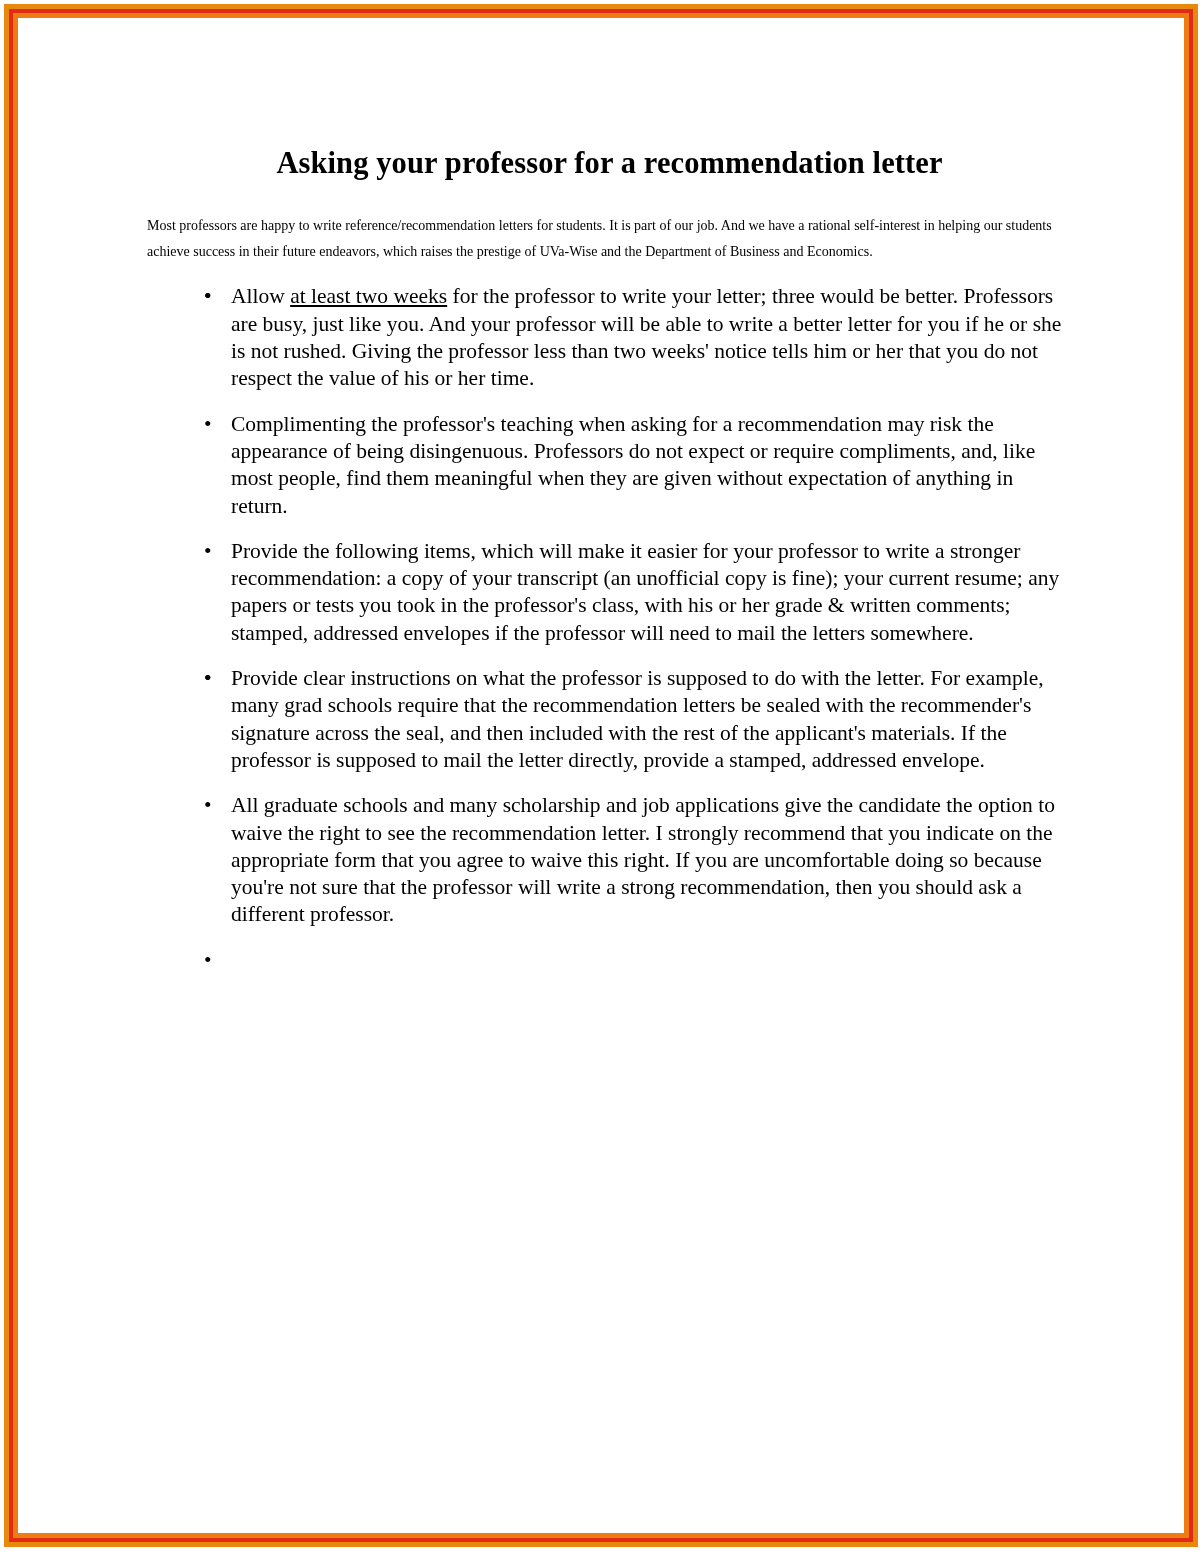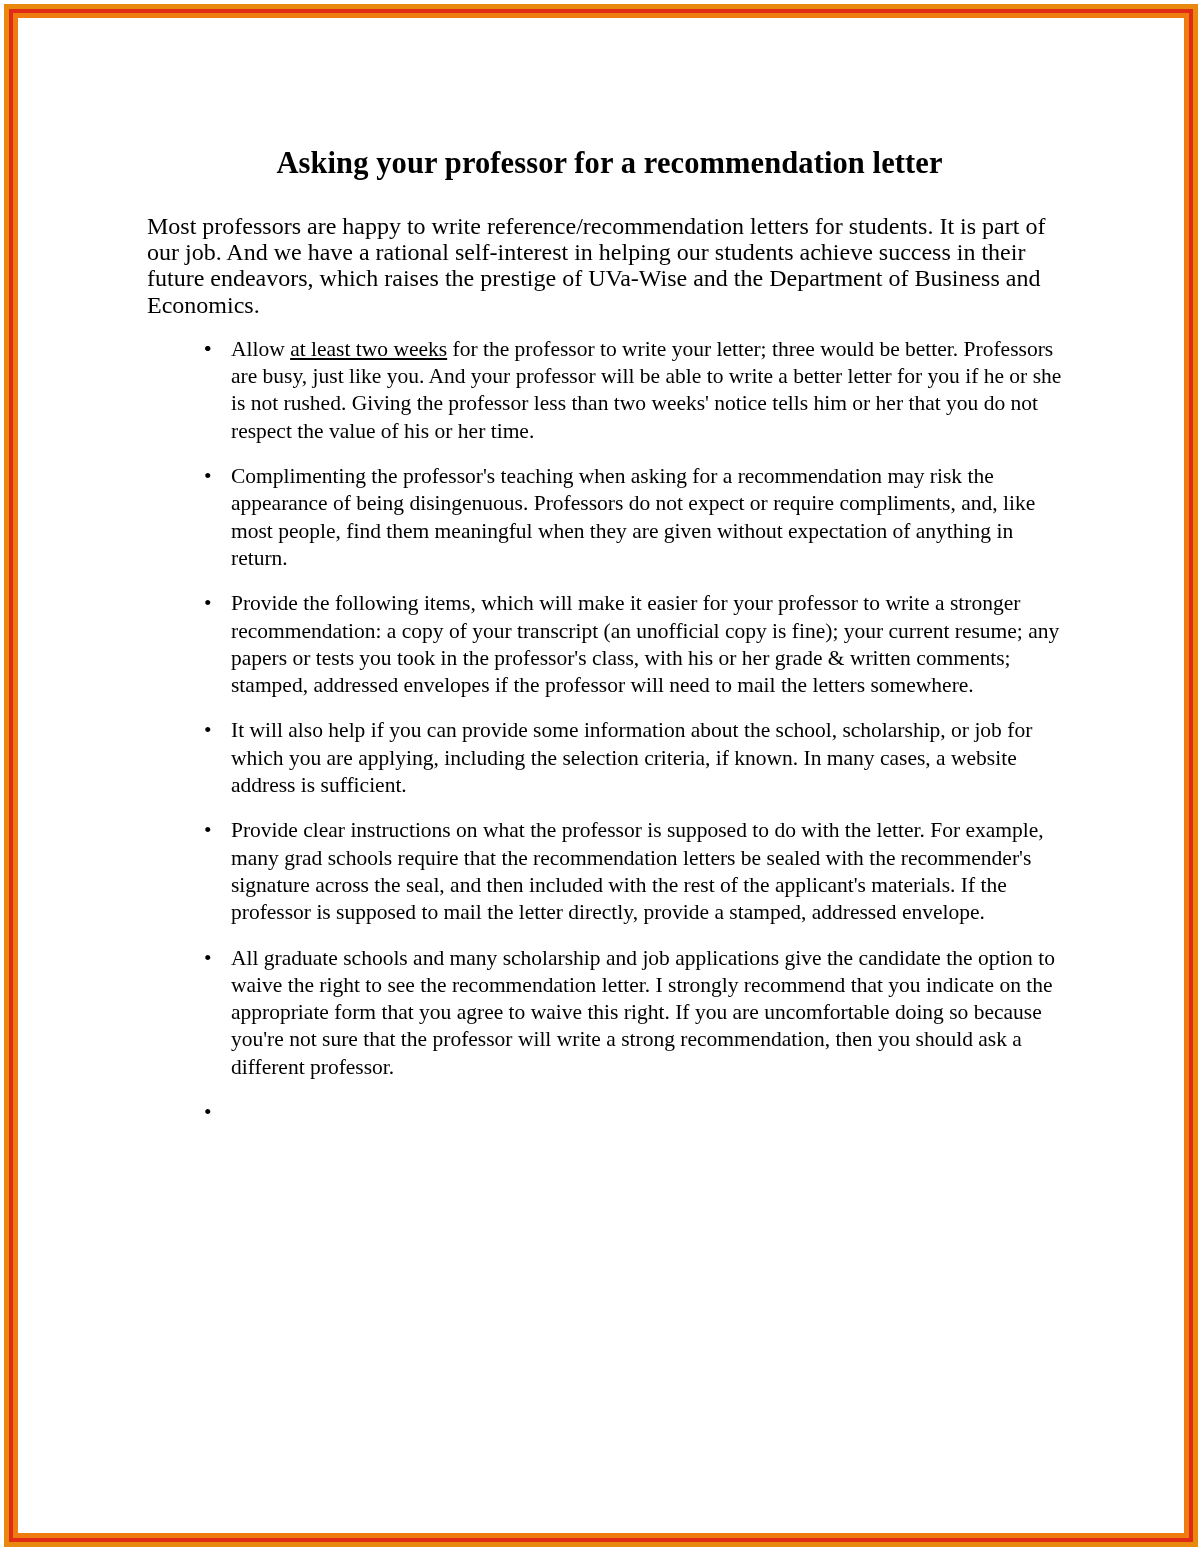--- a/index.html
+++ b/index.html
@@ -66,21 +66,21 @@
     font-size: 30.5px;
     font-weight: bold;
     text-align: center;
     color: #000000;
     letter-spacing: 0.1px;
     margin: 0 0 32px 0;
     line-height: 1.15;
   }
 
   .para {
-    font-size: 24px;
+    font-size: 14px;
     line-height: 26.2px;
     color: #000000;
     margin: 4px 0 27px 0;
     text-align: left;
   }
   .para:last-of-type { margin-bottom: 0; }
 
   .bullet-list {
     list-style: none;
     margin: 0;
@@ -118,21 +118,21 @@
             <h1 class="doc-title">Asking your professor for a recommendation letter</h1>
 
             <p class="para">Most professors are happy to write reference/recommendation letters for students.  It is part of our job.  And we have a rational self-interest in helping our students achieve success in their future endeavors, which raises the prestige of UVa-Wise and the Department of Business and Economics.</p>
 
 
             <ul class="bullet-list" id="guidelines-list">
             <li class="bullet-item"><span class="bullet-marker">•</span></li>
                 <li class="bullet-item"><span class="bullet-marker">•</span><span><span>Allow </span><span class="u">at least two weeks</span><span> for the professor to write your letter; three would be better.  Professors are busy, just like you.  And your professor will be able to write a better letter for you if he or she is not rushed.  Giving the professor less than two weeks' notice tells him or her that you do not respect the value of his or her time.</span></span></li>
                 <li class="bullet-item"><span class="bullet-marker">•</span><span><span>Complimenting the professor's teaching when asking for a recommendation may risk the appearance of being disingenuous.   Professors do not expect or require compliments, and, like most people, find them meaningful when they are given without expectation of anything in return.</span></span></li>
                 <li class="bullet-item"><span class="bullet-marker">•</span><span><span>Provide the following items, which will make it easier for your professor to write a stronger recommendation:   a copy of your transcript (an unofficial copy is fine); your current resume; any papers or tests you took in the professor's class, with his or her grade &amp; written comments; stamped, addressed envelopes if the professor will need to mail the letters somewhere.</span></span></li>
-                <li class="bullet-item"><span class="bullet-marker">•</span><span><span>It will also help if you can provide some information about the school, scholarship, or job for which you are applying, including the selection criteria, if known.  In many cases, a website address is sufficient.</span></span></li>
+                <li class="bullet-item"><span class="bullet-marker">•</span></li>
                 <li class="bullet-item"><span class="bullet-marker">•</span><span><span>Provide clear instructions on what the professor is supposed to do with the letter.  For example, many grad schools require that the recommendation letters be sealed with the recommender's signature across the seal, and then included with the rest of the applicant's materials.  If the professor is supposed to mail the letter directly, provide a stamped, addressed envelope.</span></span></li>
                 <li class="bullet-item"><span class="bullet-marker">•</span><span><span>All graduate schools and many scholarship and job applications give the candidate the option to waive the right to see the recommendation letter.  I strongly recommend that you indicate on the appropriate form that you agree to waive this right.  If you are uncomfortable doing so because you're not sure that the professor will write a strong recommendation, then you should ask a different professor.</span></span></li>
                 <li class="bullet-item"><span class="bullet-marker">•</span></li>
               </ul>
 
           </div>
 
         </div>
       </div>
     </div>

